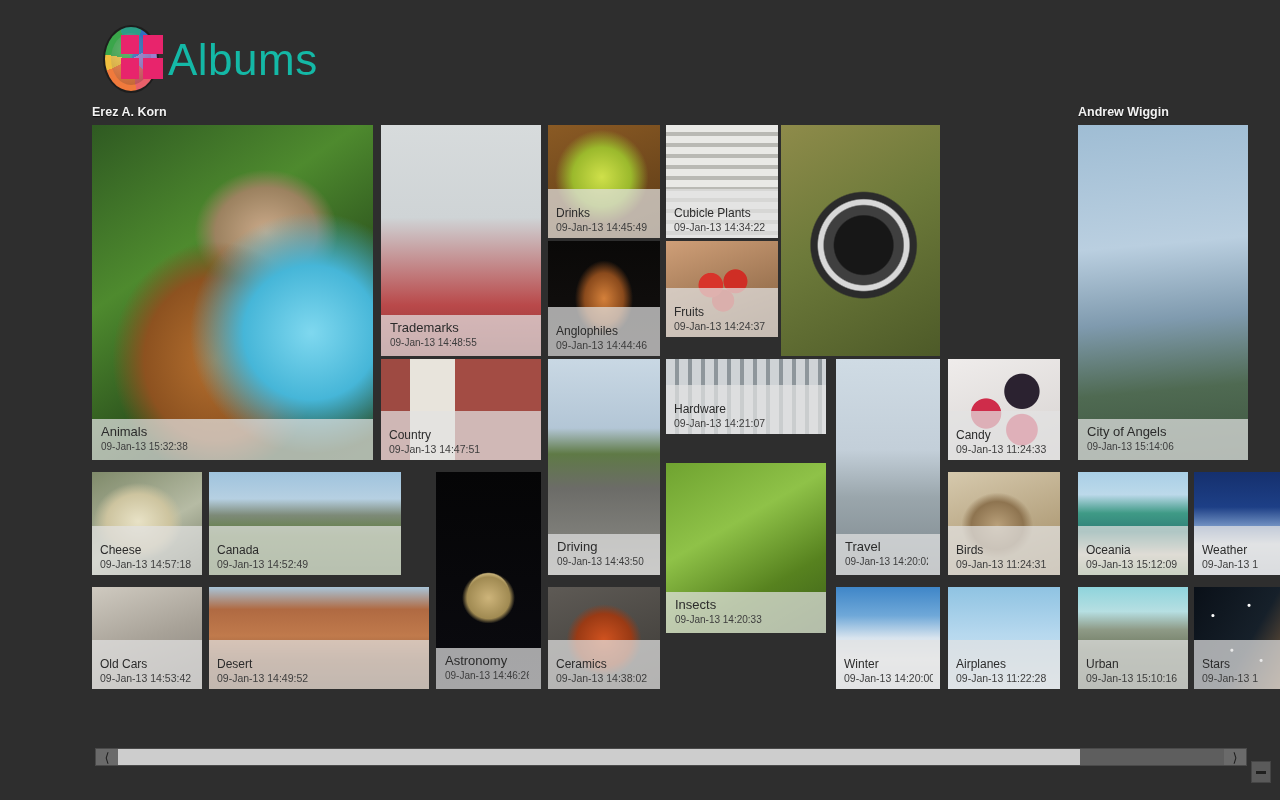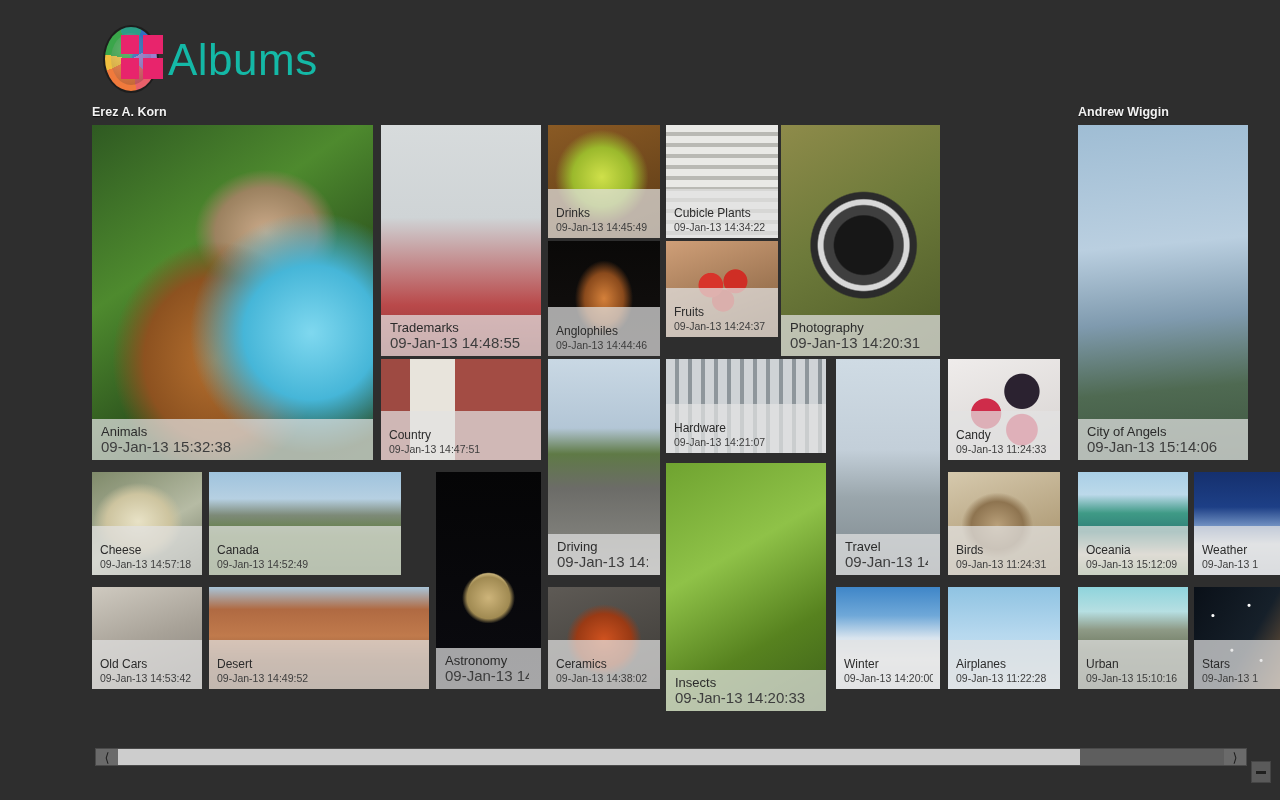--- a/index.html
+++ b/index.html
@@ -62,21 +62,21 @@
     position:absolute; left:0; right:0; bottom:0;
     background:rgba(226,226,226,0.72);
     padding:5px 12px 6px 9px;
   }
   .tile.small .cap{ padding:17px 7px 4px 8px; }
   .cap .name{
     font-size:13px; color:#2b2b2b; line-height:16px;
     white-space:nowrap; overflow:hidden;
   }
   .cap .date{
-    font-size:15px; color:#3d3d3d; line-height:14px;
+    font-size:10px; color:#3d3d3d; line-height:14px;
     white-space:nowrap; overflow:hidden;
   }
   .tile.small .cap .name{ font-size:12px; line-height:15px; }
   .tile.small .cap .date{ font-size:10.5px; line-height:13px; }
 
   
   #scroll-region{ position:absolute; left:0; top:738px; width:1280px; height:62px; }
   #scrollbar{
     position:absolute; left:95px; top:10px; width:1152px; height:18px;
     background:#5e5e5e; border:1px solid #4a4a4a; display:flex; align-items:center;
@@ -152,24 +152,20 @@
     </div>
     <div class="tile small" style="left: 666px; top: 241px; width: 112px; height: 96px;">
       <div class="photo" style="background:radial-gradient(circle at 40% 46%, #d8342a 0 14%, rgba(0,0,0,0) 15%),radial-gradient(circle at 62% 42%, #cf2e25 0 13%, rgba(0,0,0,0) 14%),radial-gradient(circle at 51% 62%, #c62c22 0 13%, rgba(0,0,0,0) 14%),linear-gradient(160deg,#cf9f78,#7d5a3a);background-size:cover;"></div>
       <div class="cap">
         <div class="name">Fruits</div>
         <div class="date">09-Jan-13 14:24:37</div>
       </div>
     </div>
     <div class="tile " style="left: 781px; top: 125px; width: 159px; height: 231px;">
       <div class="photo" style="background:radial-gradient(circle at 52% 52%, #171717 0 20%, #3f3f3f 21% 27%, #d8d8d8 28% 31%, #2b2b2b 32% 36%, rgba(0,0,0,0) 37%),linear-gradient(150deg,#8e8b4a,#6d7a3a 45%,#4d5a28);background-size:cover;"></div>
-      <div class="cap">
-        <div class="name">Photography</div>
-        <div class="date">09-Jan-13 14:20:31</div>
-      </div>
     </div>
     <div class="tile " style="left: 1078px; top: 125px; width: 170px; height: 335px;">
       <div class="photo" style="background:linear-gradient(175deg,#9fbdd4 0%,#bacfe0 36%,#7f9aae 58%,#4f6a52 78%,#3e5540 100%),linear-gradient(100deg,rgba(160,190,210,.55) 42%,rgba(110,140,165,.5) 60%,rgba(0,0,0,0) 62%);background-size:cover;"></div>
       <div class="cap">
         <div class="name">City of Angels</div>
         <div class="date">09-Jan-13 15:14:06</div>
       </div>
     </div>
     <div class="tile small" style="left: 381px; top: 359px; width: 160px; height: 101px;">
       <div class="photo" style="background:linear-gradient(90deg,#9e4a42 0 18%,#e8e4dc 18% 46%,#a34c44 46% 100%),linear-gradient(180deg,rgba(255,255,255,.18),rgba(0,0,0,.2));background-size:cover;"></div>
@@ -178,21 +174,21 @@
         <div class="date">09-Jan-13 14:47:51</div>
       </div>
     </div>
     <div class="tile " style="left: 548px; top: 359px; width: 112px; height: 216px;">
       <div class="photo" style="background:linear-gradient(180deg,#c9d8e4 0%,#b3c6d6 32%,#5f7a46 44%,#6c6c68 60%,#8e8e88 100%),linear-gradient(95deg,rgba(0,0,0,0) 40%,rgba(255,255,255,.25) 50%,rgba(0,0,0,0) 60%);background-size:cover;"></div>
       <div class="cap">
         <div class="name">Driving</div>
         <div class="date">09-Jan-13 14:43:50</div>
       </div>
     </div>
-    <div class="tile small" style="left: 666px; top: 359px; width: 160px; height: 94px;">
+    <div class="tile small" style="left: 666px; top: 359px; width: 160px; height: 75px;">
       <div class="photo" style="background:repeating-linear-gradient(90deg,#cfd3d6 0 9px,#8e969b 9px 13px),linear-gradient(180deg,#e6e8ea 0 28%,#6f7478 29% 62%,#d8dade 63% 100%);background-size:cover;"></div>
       <div class="cap">
         <div class="name">Hardware</div>
         <div class="date">09-Jan-13 14:21:07</div>
       </div>
     </div>
     <div class="tile " style="left: 836px; top: 359px; width: 104px; height: 216px;">
       <div class="photo" style="background:linear-gradient(180deg,#cfdbe4 0%,#c3cfd9 42%,#9aa6ac 64%,#7d878c 100%),linear-gradient(90deg,rgba(0,0,0,0) 40%,rgba(120,120,110,.75) 48% 54%,rgba(0,0,0,0) 62%);background-size:cover;"></div>
       <div class="cap">
         <div class="name">Travel</div>
@@ -220,21 +216,21 @@
         <div class="date">09-Jan-13 14:52:49</div>
       </div>
     </div>
     <div class="tile " style="left: 436px; top: 472px; width: 105px; height: 217px;">
       <div class="photo" style="background:radial-gradient(ellipse 34% 16% at 50% 58%, #cDB47a 0%, #a08a52 60%, rgba(0,0,0,0) 74%),radial-gradient(circle at 50% 56%, #d8c38a 0 15%, rgba(0,0,0,0) 16%),linear-gradient(180deg,#050506,#0b0b10);background-size:cover;"></div>
       <div class="cap">
         <div class="name">Astronomy</div>
         <div class="date">09-Jan-13 14:46:26</div>
       </div>
     </div>
-    <div class="tile " style="left: 666px; top: 463px; width: 160px; height: 248px;">
+    <div class="tile " style="left: 666px; top: 463px; width: 160px; height: 170px;">
       <div class="photo" style="background:linear-gradient(150deg,#6fa330 0%,#8fc248 38%,#57821f 70%,#3d601a 100%),radial-gradient(ellipse 18% 9% at 42% 74%, #f0f0ea 0%, rgba(240,240,234,0) 70%);background-size:cover;"></div>
       <div class="cap">
         <div class="name">Insects</div>
         <div class="date">09-Jan-13 14:20:33</div>
       </div>
     </div>
     <div class="tile small" style="left: 948px; top: 472px; width: 112px; height: 103px;">
       <div class="photo" style="background:radial-gradient(ellipse 40% 40% at 44% 52%, #b9a07a 0%, #8e7450 58%, rgba(0,0,0,0) 80%),linear-gradient(160deg,#d6c9ad,#a08a62);background-size:cover;"></div>
       <div class="cap">
         <div class="name">Birds</div>

